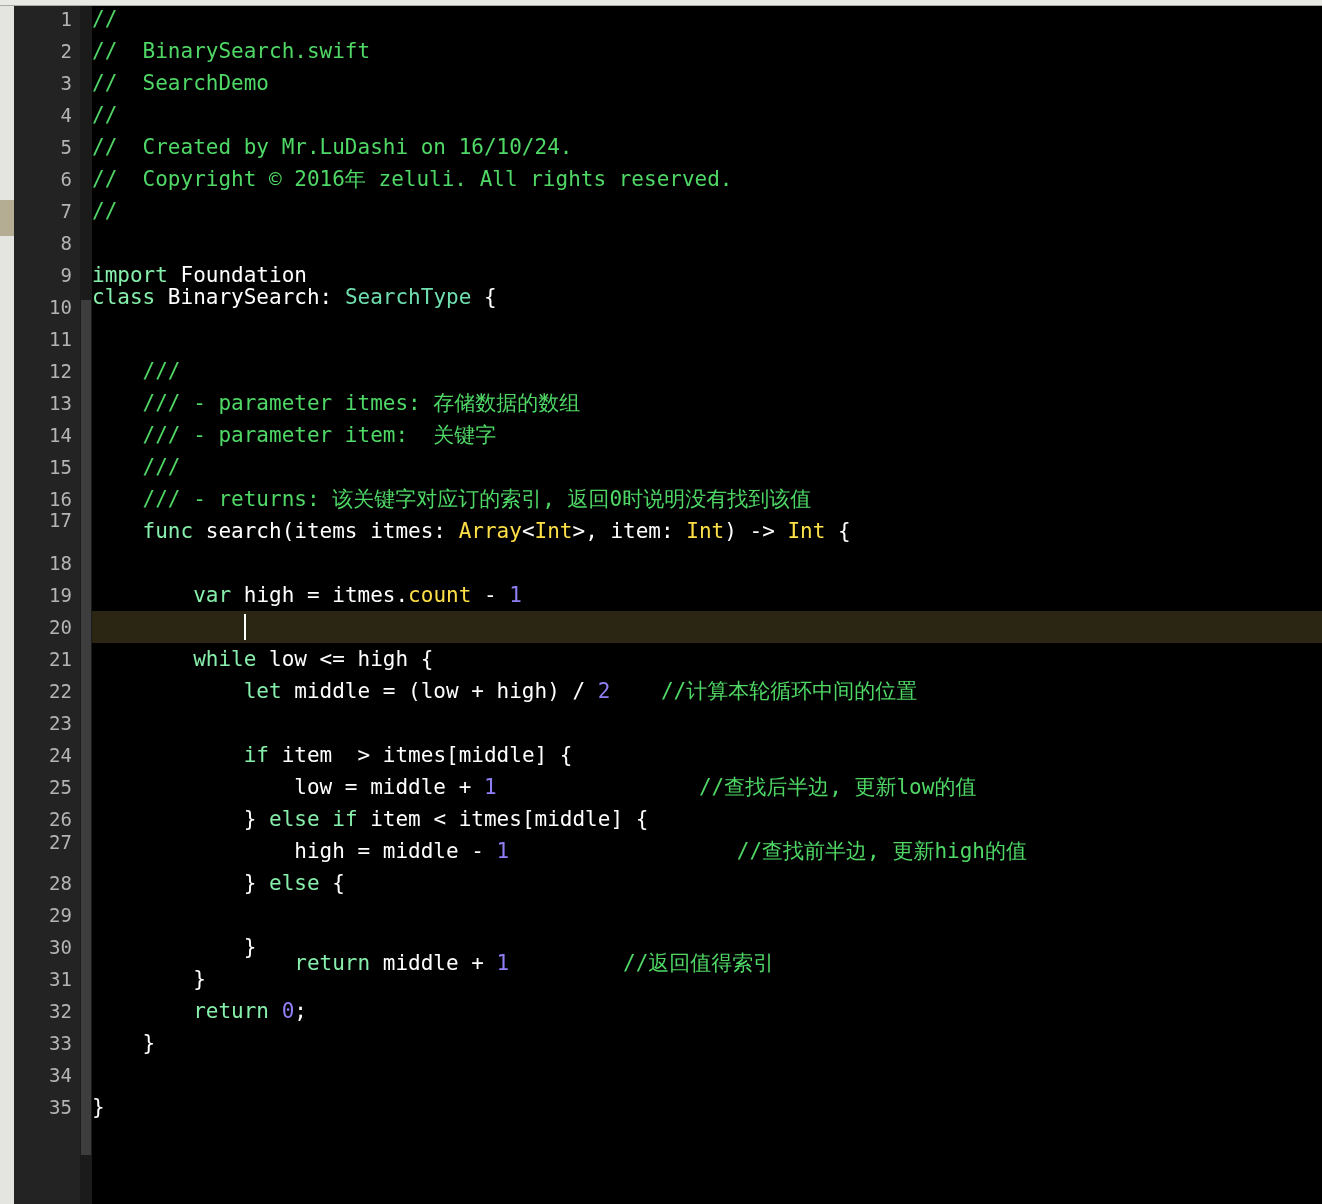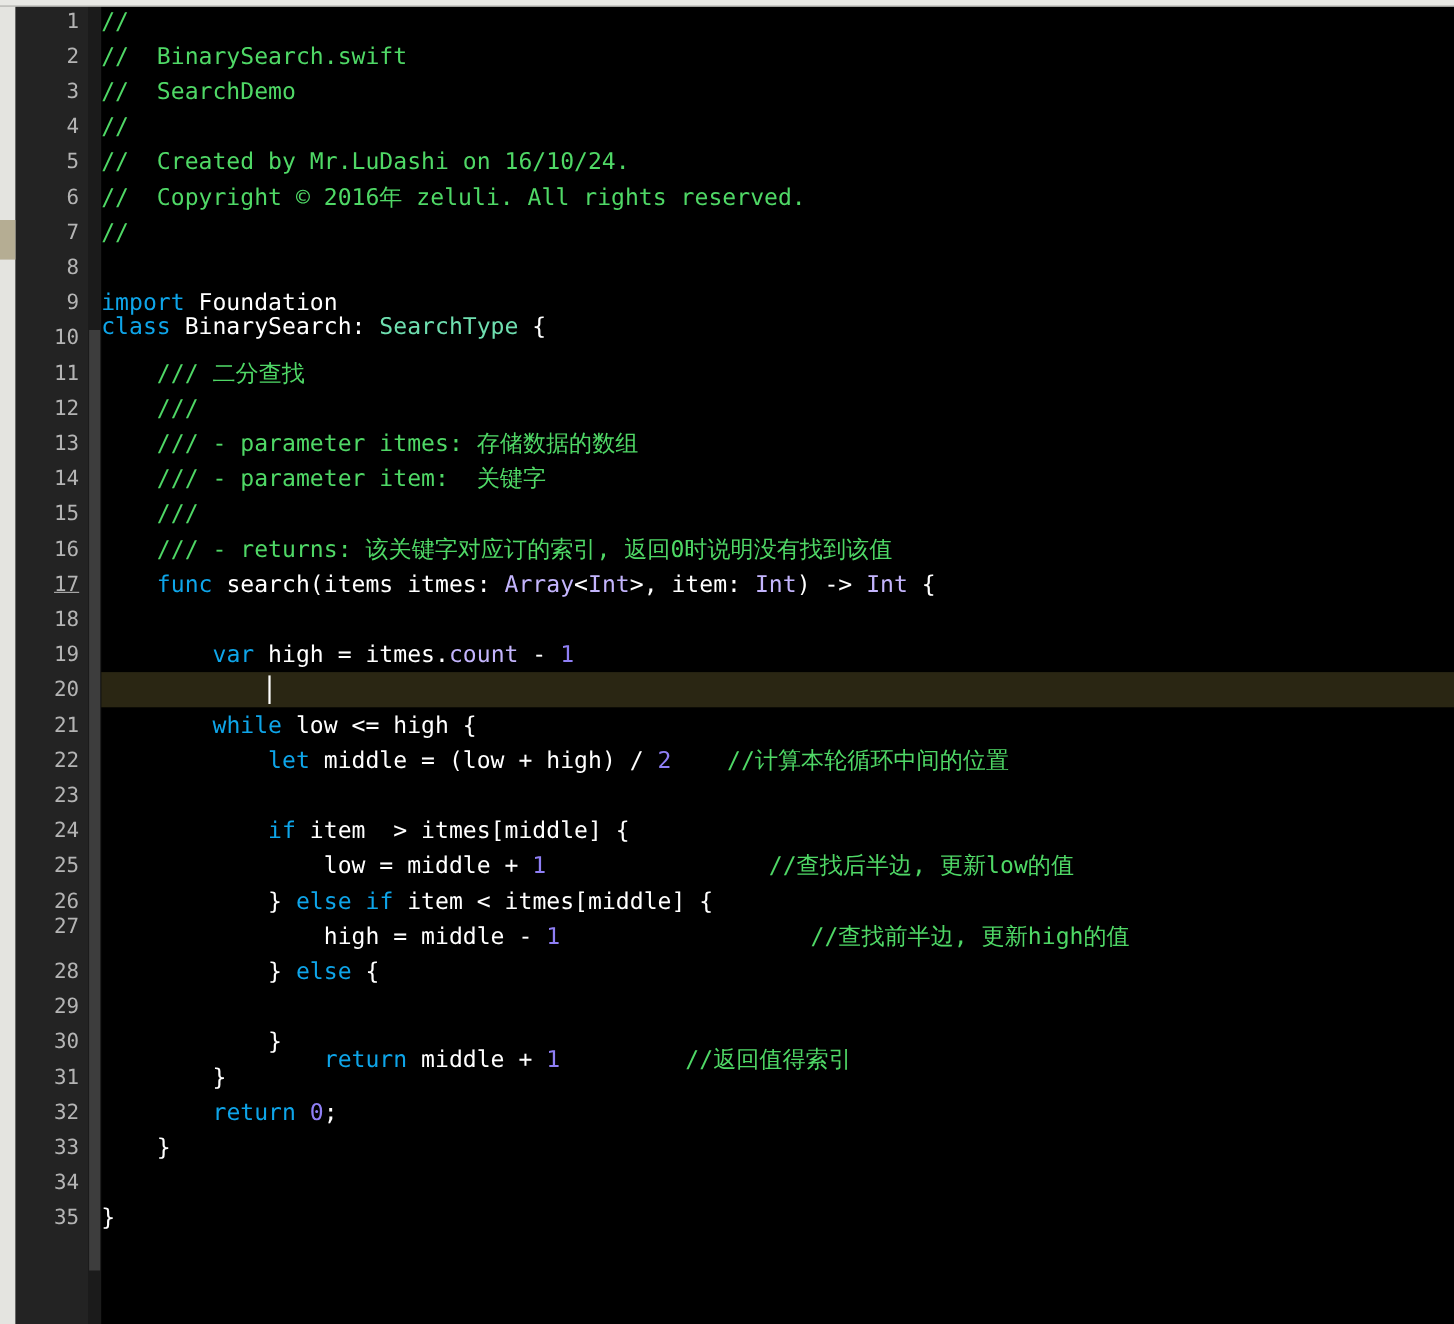--- a/index.html
+++ b/index.html
@@ -114,23 +114,23 @@
     height: 32px;
     line-height: 32px;
     text-align: right;
     font-size: 19px;
     color: #b4b4b4;
     font-family: "DejaVu Sans Mono", "Liberation Mono", monospace;
   }
 
   
   .t-cmt  { color: #4fd866; }
-  .t-kw   { color: #0ea5e9; }
+  .t-kw   { color: #86efac; }
   .t-type { color: #6fdfb0; }
-  .t-bi   { color: #c4b5fd; }
+  .t-bi   { color: #fde047; }
   .t-num  { color: #8f7ff5; }
   .t-pl   { color: #ffffff; }
 
   .caret {
     position: absolute;
     width: 2px;
     height: 26px;
     background: #ffffff;
     top: 3px;
   }
@@ -156,21 +156,21 @@
       <div class="lnum" style="top: 195px;">7</div>
       <div class="lnum" style="top: 227px;">8</div>
       <div class="lnum" style="top: 259px;">9</div>
       <div class="lnum" style="top: 291px;">10</div>
       <div class="lnum" style="top: 323px;">11</div>
       <div class="lnum" style="top: 355px; text-align: right;">12</div>
       <div class="lnum" style="top: 387px;">13</div>
       <div class="lnum" style="top: 419px;">14</div>
       <div class="lnum" style="top: 451px;">15</div>
       <div class="lnum" style="top: 483px; padding-left: 39px;">16</div>
-      <div class="lnum" style="top: 515px; text-decoration: underline;">17</div>
+      <div class="lnum" style="top: 504px;">17</div>
       <div class="lnum" style="top: 547px;">18</div>
       <div class="lnum" style="top: 579px;">19</div>
       <div class="lnum" style="top: 611px;">20</div>
       <div class="lnum" style="top: 643px;">21</div>
       <div class="lnum" style="top: 675px; margin-left: 19px;">22</div>
       <div class="lnum" style="top: 707px;">23</div>
       <div class="lnum" style="top: 739px;">24</div>
       <div class="lnum" style="top: 771px;">25</div>
       <div class="lnum" style="top: 803px;">26</div>
       <div class="lnum" style="top: 826px; margin-left: 44px;">27</div>
@@ -192,21 +192,20 @@
       <div class="line" style="top: 3px;"><span class="t-cmt">//</span></div>
       <div class="line" style="top: 35px;"><span class="t-cmt">//  BinarySearch.swift</span></div>
       <div class="line" style="top: 67px;"><span class="t-cmt">//  SearchDemo</span></div>
       <div class="line" style="top: 99px;"><span class="t-cmt">//</span></div>
       <div class="line" style="top: 131px;"><span class="t-cmt">//  Created by Mr.LuDashi on 16/10/24.</span></div>
       <div class="line" style="top: 163px;"><span class="t-cmt">//  Copyright © 2016年 zeluli. All rights reserved.</span></div>
       <div class="line" style="top: 195px;"><span class="t-cmt">//</span></div>
       <div class="line" style="top: 227px;"></div>
       <div class="line" style="top: 259px;"><span class="t-kw">import</span><span class="t-pl"> Foundation</span></div>
       <div class="line" style="top: 281px;"><span class="t-kw">class</span><span class="t-pl"> BinarySearch: </span><span class="t-type">SearchType</span><span class="t-pl"> {</span></div>
-      <div class="line" style="top: 323px;"><span class="t-cmt">    /// 二分查找</span></div>
       <div class="line" style="top: 355px;"><span class="t-cmt">    ///</span></div>
       <div class="line" style="top: 387px;"><span class="t-cmt">    /// - parameter itmes: 存储数据的数组</span></div>
       <div class="line" style="top: 419px;"><span class="t-cmt">    /// - parameter item:  关键字</span></div>
       <div class="line" style="top: 451px;"><span class="t-cmt">    ///</span></div>
       <div class="line" style="top: 483px;"><span class="t-cmt">    /// - returns: 该关键字对应订的索引, 返回0时说明没有找到该值</span></div>
       <div class="line" style="top: 515px;"><span class="t-pl">    </span><span class="t-kw">func</span><span class="t-pl"> search(items itmes: </span><span class="t-bi">Array</span><span class="t-pl">&lt;</span><span class="t-bi">Int</span><span class="t-pl">&gt;, item: </span><span class="t-bi">Int</span><span class="t-pl">) -&gt; </span><span class="t-bi">Int</span><span class="t-pl"> {</span></div>
       <div class="line" style="top: 579px;"><span class="t-pl">        </span><span class="t-kw">var</span><span class="t-pl"> high = itmes.</span><span class="t-bi">count</span><span class="t-pl"> - </span><span class="t-num">1</span></div>
       <div class="line current" style="top: 611px;"><span class="caret" style="left: 151.56px;"></span></div>
       <div class="line" style="top: 643px;"><span class="t-pl">        </span><span class="t-kw">while</span><span class="t-pl"> low &lt;= high {</span></div>
       <div class="line" style="top: 675px;"><span class="t-pl">            </span><span class="t-kw">let</span><span class="t-pl"> middle = (low + high) / </span><span class="t-num">2</span><span class="t-pl">    </span><span class="t-cmt">//计算本轮循环中间的位置</span></div>

